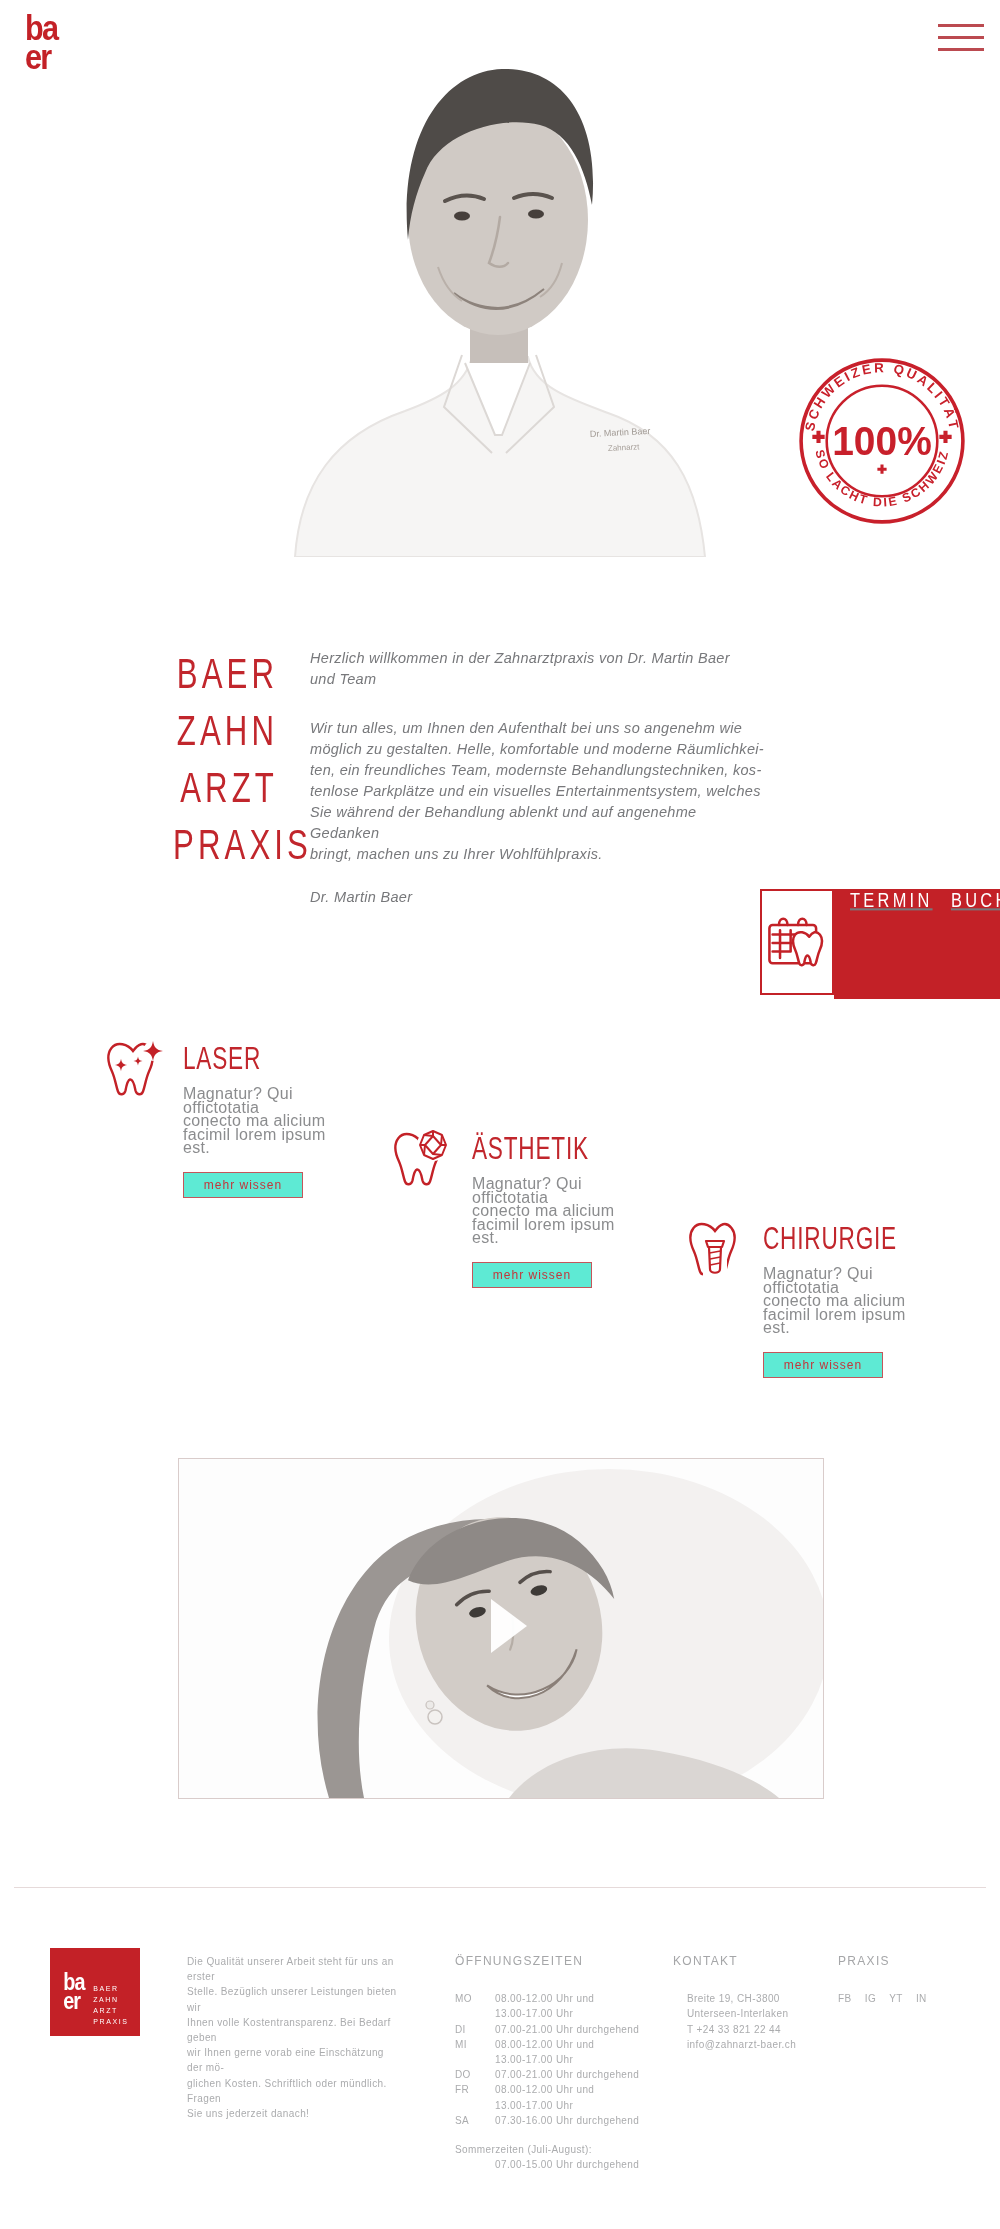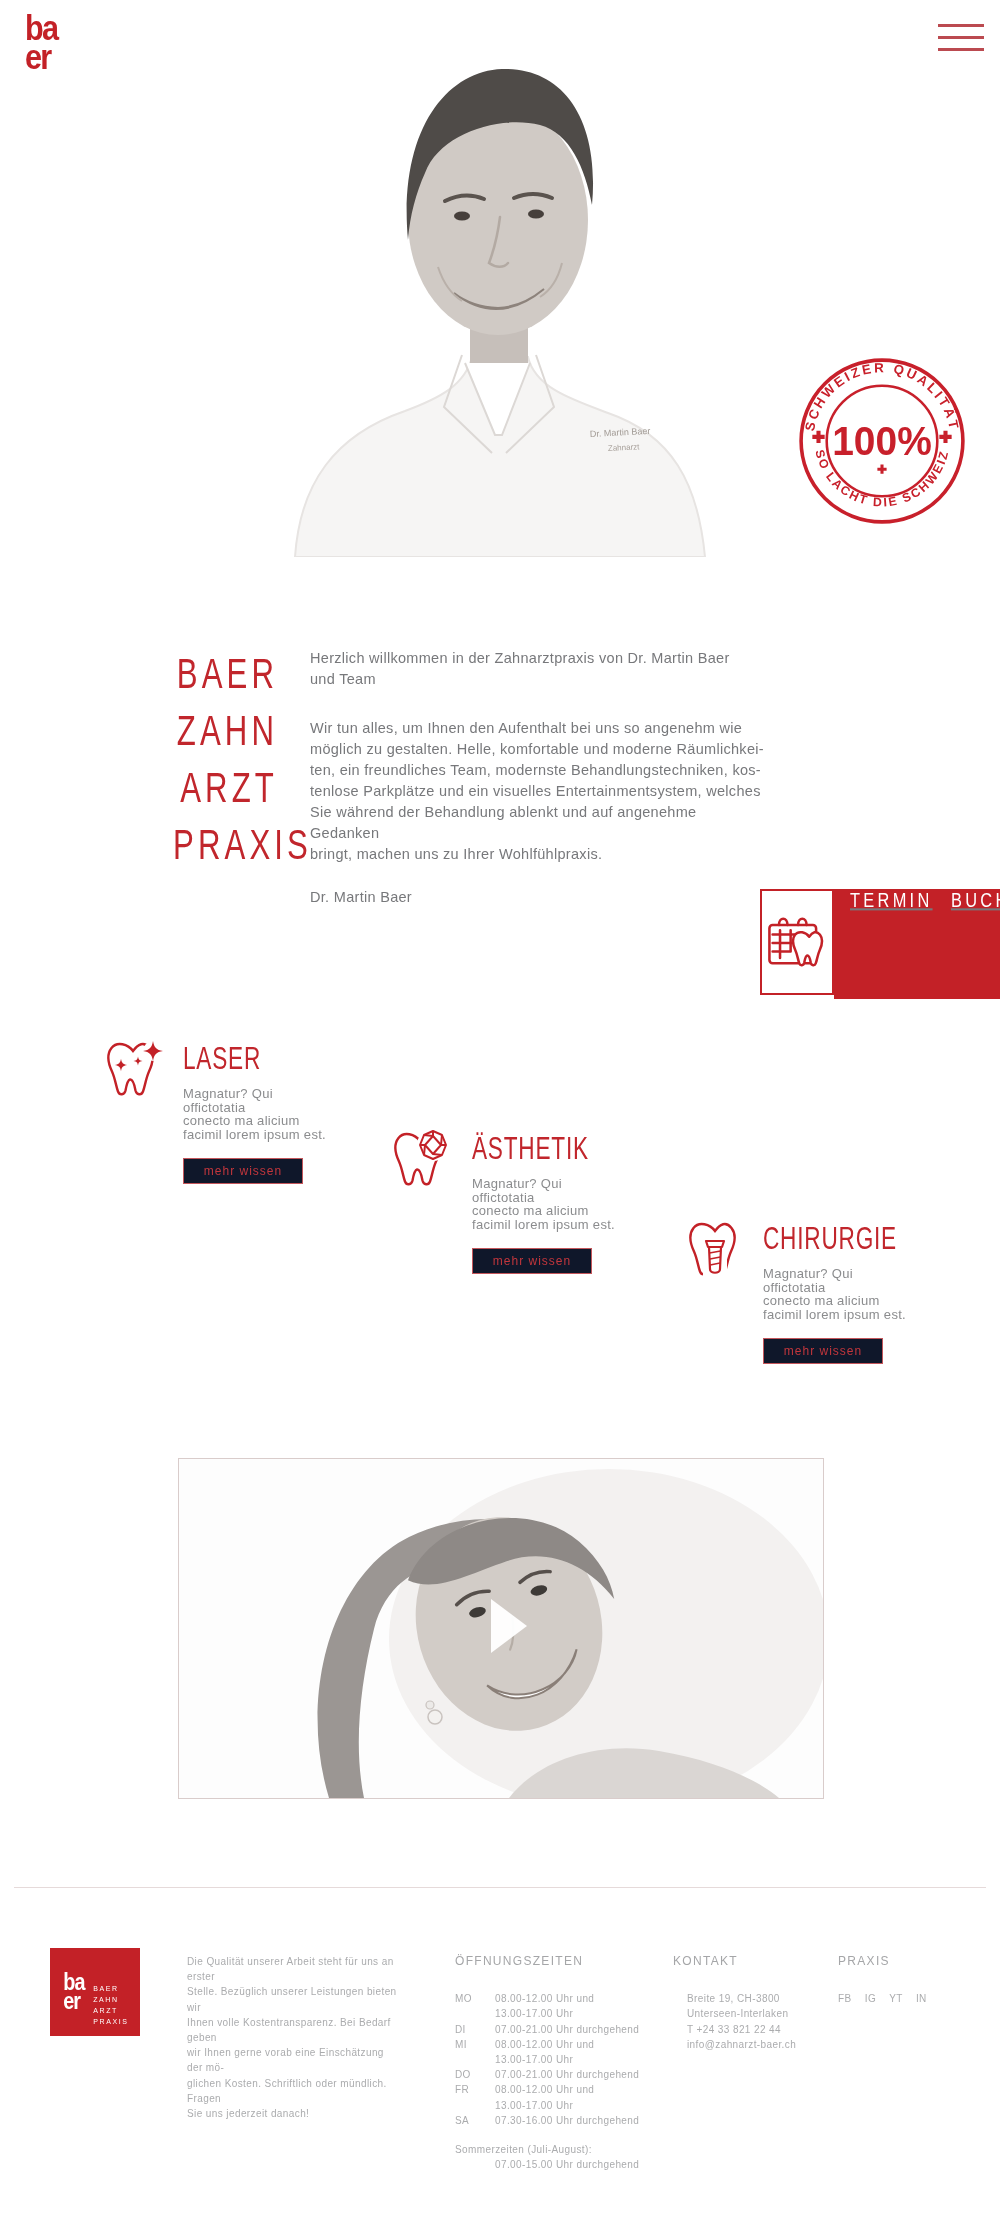--- a/index.html
+++ b/index.html
@@ -11,40 +11,40 @@
   .logo-mark div{display:block;}
   .burger{position:absolute;right:16px;top:24px;width:46px;cursor:pointer;}
   .burger div{height:3px;background:#bb4a50;margin-bottom:9px;}
   
   .hero-svg{position:absolute;left:240px;top:5px;}
   .badge{position:absolute;left:797px;top:356px;}
   
   .intro-title{position:absolute;left:150px;top:646px;width:128px;text-align:right;color:#c1262c;}
   .intro-title div{font-size:38px;line-height:57px;letter-spacing:5px;transform:scale(.82,1.1);transform-origin:right center;}
   .intro-text{position:absolute;left:310px;top:648px;width:460px;font-size:14.5px;line-height:21px;
-              letter-spacing:.3px;color:#77787b;}
+              letter-spacing:.3px;color:#77787b;font-style:italic;}
   .intro-text .greet{white-space:pre-line;margin:0 0 28px 0;}
   .intro-text .body{white-space:pre-line;margin:0 0 22px 0;}
   .intro-text .sig{margin:0;}
   
   .cta{position:absolute;left:760px;top:889px;width:240px;height:110px;display:flex;cursor:pointer;}
   .cta-iconbox{width:118px;height:106px;background:#fff;border:2px solid #c32127;box-sizing:border-box;
                display:flex;align-items:center;justify-content:center;}
   .cta-red{flex:1;background:#c32127;display:flex;flex-direction:row;justify-content:center;padding-left:16px;text-decoration:underline;}
   .cta-red span{display:inline-block;color:#fff;font-size:20px;line-height:26px;letter-spacing:4px;
                 transform:scale(.82,1.05);transform-origin:left center;}
   
   .svc{position:absolute;}
   .svc .icon{position:absolute;}
   .svc .content{position:absolute;left:0;top:0;width:150px;}
   .svc h3{margin:0;color:#c1262c;font-size:29px;font-weight:400;letter-spacing:1px;
           transform:scale(.78,1.1);transform-origin:left center;white-space:nowrap;}
-  .svc p{margin:12px 0 0 0;font-size:13px;line-height:13.6px;letter-spacing:.3px;color:#8b8c8e;white-space:pre-line;}
+  .svc p{margin:12px 0 0 0;font-size:16px;line-height:13.6px;letter-spacing:.3px;color:#8b8c8e;white-space:pre-line;}
   .svc .btn{margin-top:17px;width:118px;height:24px;border:1px solid #c4565b;color:#c2363c;
-            font-size:12px;letter-spacing:1px;display:flex;align-items:center;justify-content:center;cursor:pointer;background:#0f172a;}
+            font-size:12px;letter-spacing:1px;display:flex;align-items:center;justify-content:center;cursor:pointer;background:#5eead4;}
   
   .video{position:absolute;left:178px;top:1458px;width:646px;height:341px;border:1px solid #d9cccb;
          box-sizing:border-box;background:#fff;}
   .video svg{display:block;}
   
   .divider{position:absolute;left:14px;top:1887px;width:972px;height:1px;background:#e6dada;}
   
   .f-logo{position:absolute;left:50px;top:1948px;width:90px;height:88px;background:#c32127;
           display:flex;align-items:center;justify-content:center;gap:8px;}
   .f-logo .mark{color:#fff;font-weight:bold;font-size:22px;line-height:.8;letter-spacing:-1px;

